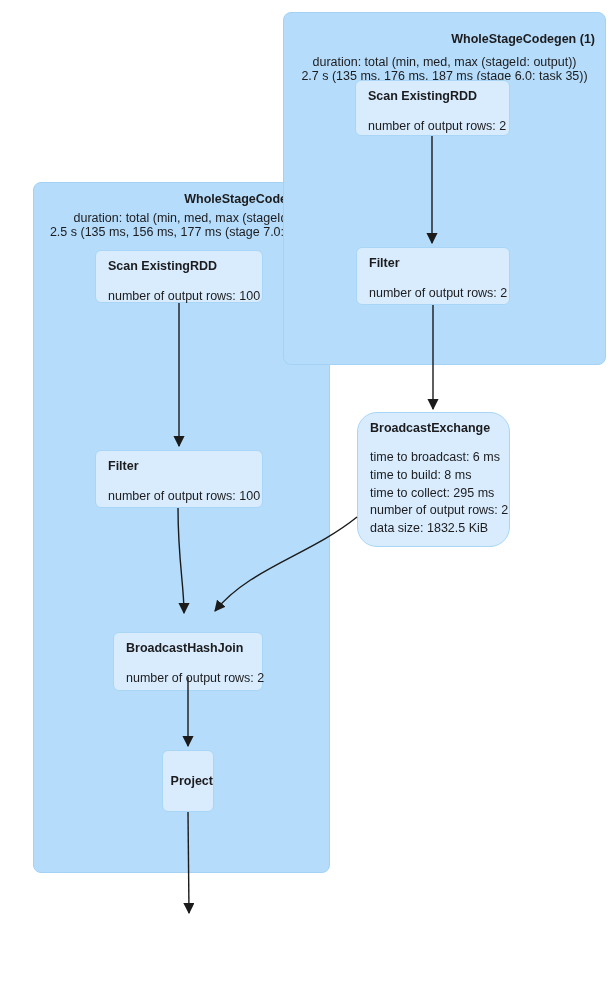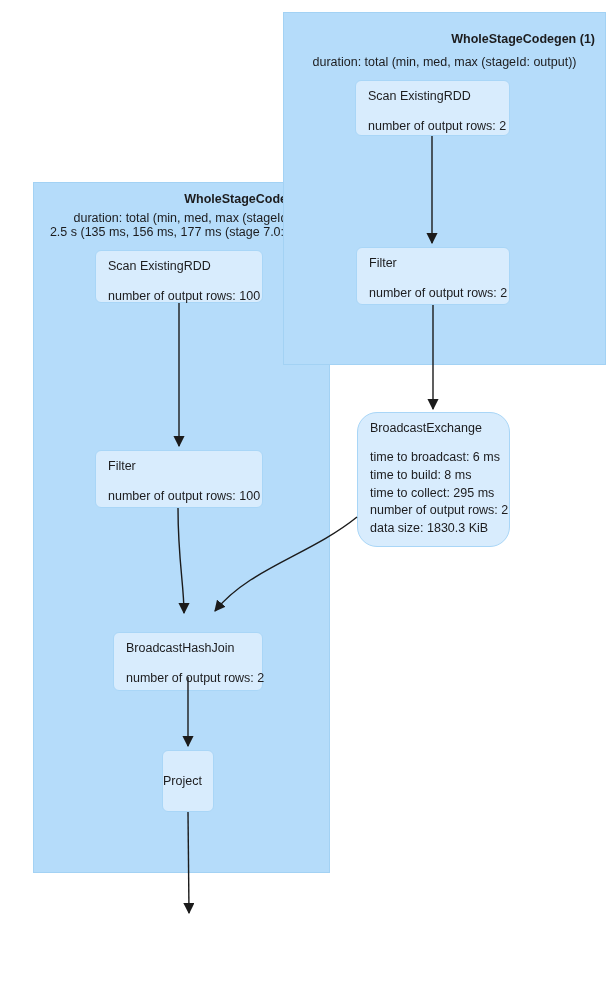--- a/index.html
+++ b/index.html
@@ -9,38 +9,38 @@
     --node-border:#a9d6f7;
     --edge-color:#1b1b1b;
     --text-color:#1c1c1e;
     --page-bg:#ffffff;
   }
   *{margin:0;padding:0;box-sizing:border-box;}
   html,body{background:var(--page-bg);}
   body{font-family:"Liberation Sans",sans-serif;color:var(--text-color);}
   .canvas{position:relative;width:614px;height:997px;overflow:hidden;background:var(--page-bg);}
 
-  .cluster{position:absolute;background:var(--cluster-fill);border:1px solid var(--cluster-border);border-radius:0;padding-left:16px;}
+  .cluster{position:absolute;background:var(--cluster-fill);border:1px solid var(--cluster-border);border-radius:8px;padding-left:16px;}
   .cluster-left{left:33px;top:182px;width:297px;height:691px;z-index:1;}
   .cluster-right{left:283px;top:12px;width:323px;height:353px;z-index:3;}
 
   .cluster-title{position:absolute;font-size:12.5px;font-weight:700;line-height:16px;white-space:nowrap;}
   .right-title{top:18px;right:10px;text-align:right;}
   .left-title{top:8px;right:42px;text-align:right;}
 
   .cluster-duration{position:absolute;font-size:12.5px;line-height:13.5px;white-space:nowrap;}
   .right-duration{top:43px;left:0;width:100%;text-align:center;}
   .left-duration{top:29px;right:38px;text-align:right;}
 
   .node{position:absolute;background:var(--node-fill);border:1px solid var(--node-border);border-radius:6px;padding:7px 12px;z-index:4;}
   .node.free{z-index:2;}
-  .node-title{font-size:12.5px;font-weight:400;line-height:16px;white-space:nowrap;}
+  .node-title{font-size:12.5px;font-weight:700;line-height:16px;white-space:nowrap;}
   .node-metrics{margin-top:14px;font-size:12.5px;line-height:16px;white-space:nowrap;}
   .node-metrics.tall{margin-top:13px;line-height:17.75px;}
-  .node.centered{display:flex;align-items:center;justify-content:flex-start;padding:0;}
+  .node.centered{display:flex;align-items:center;justify-content:flex-end;padding:0;}
   .node.centered .node-title{margin:0;}
 
   svg.edges{position:absolute;left:0;top:0;z-index:10;pointer-events:none;}
   svg.edges path{fill:none;stroke:var(--edge-color);stroke-width:1.4;}
   svg.edges marker path{fill:var(--edge-color);stroke:none;}
 </style>
 </head>
 <body>
 
 <div class="canvas">
@@ -75,20 +75,21 @@
   </div>
 
   <div class="node centered" style="left:162px;top:750px;width:52px;height:62px;">
     <div class="node-title">Project</div>
   </div>
 
   <div class="cluster cluster-right">
     <div class="cluster-title right-title">WholeStageCodegen (1)</div>
     <div class="cluster-duration right-duration">
       <div>duration: total (min, med, max (stageId: output))</div>
+      <div>2.7 s (135 ms, 176 ms, 187 ms (stage 6.0: task 35))</div>
     </div>
   </div>
 
   <div class="node" style="left:355px;top:80px;width:155px;height:56px;">
     <div class="node-title">Scan ExistingRDD</div>
     <div class="node-metrics">
       <div>number of output rows: 2</div>
     </div>
   </div>
 
@@ -99,21 +100,21 @@
     </div>
   </div>
 
   <div class="node free" style="left:357px;top:412px;width:153px;height:135px;border-radius:20px;">
     <div class="node-title">BroadcastExchange</div>
     <div class="node-metrics tall">
       <div>time to broadcast: 6 ms</div>
       <div>time to build: 8 ms</div>
       <div>time to collect: 295 ms</div>
       <div>number of output rows: 2</div>
-      <div>data size: 1830.3 KiB</div>
+      <div>data size: 1832.5 KiB</div>
     </div>
   </div>
 
 
   <svg class="edges" width="614" height="997" viewBox="0 0 614 997" aria-hidden="true">
     <defs>
       <marker id="arrow" viewBox="0 0 10 10" refX="9" refY="5" markerWidth="8" markerHeight="8" orient="auto-start-reverse">
         <path d="M0 0 L10 5 L0 10 z"></path>
       </marker>
     </defs>

